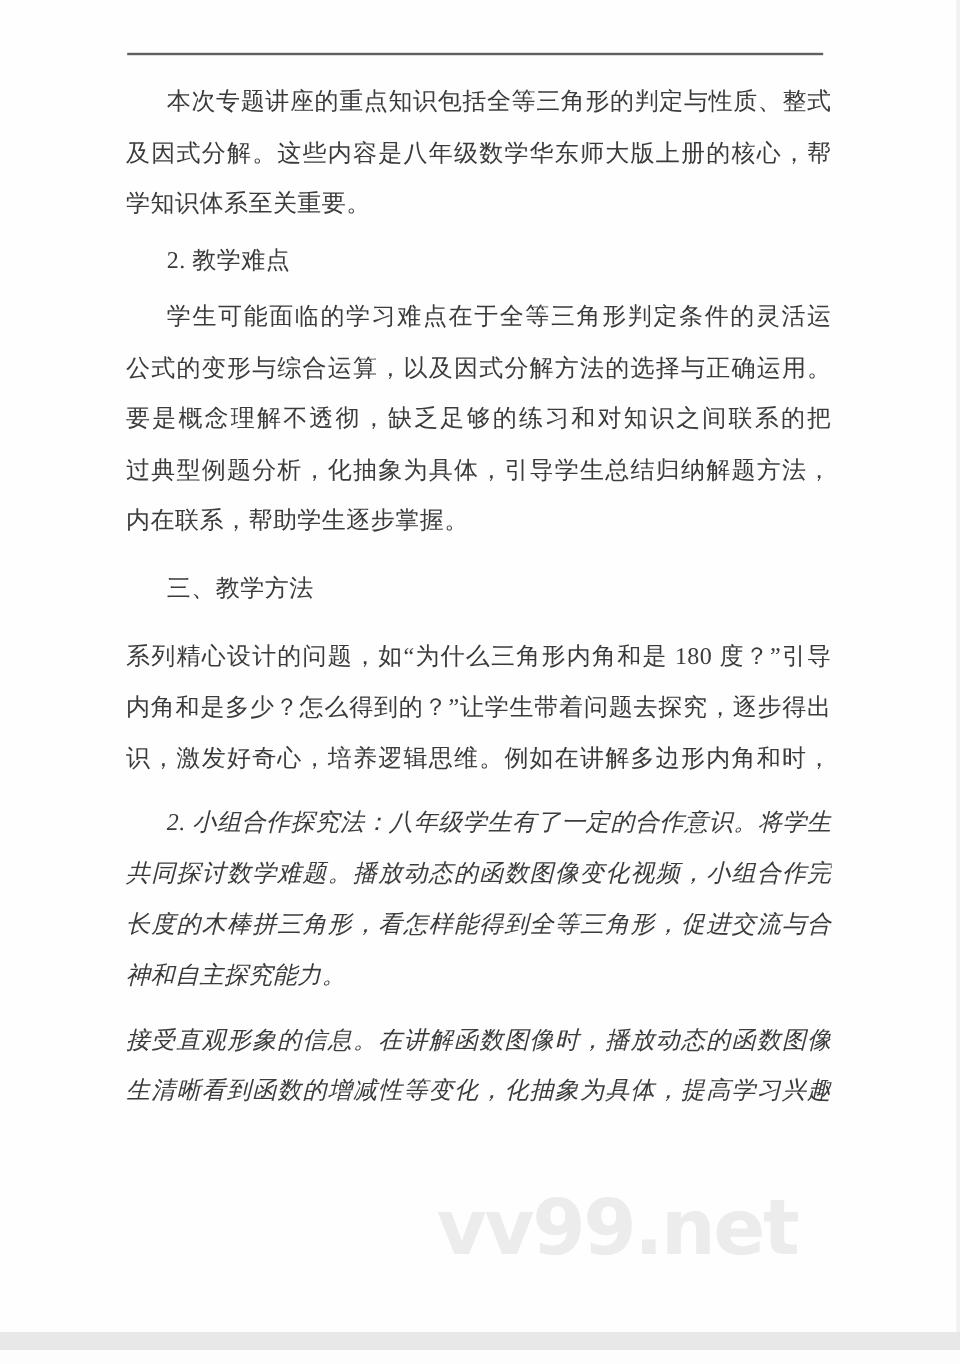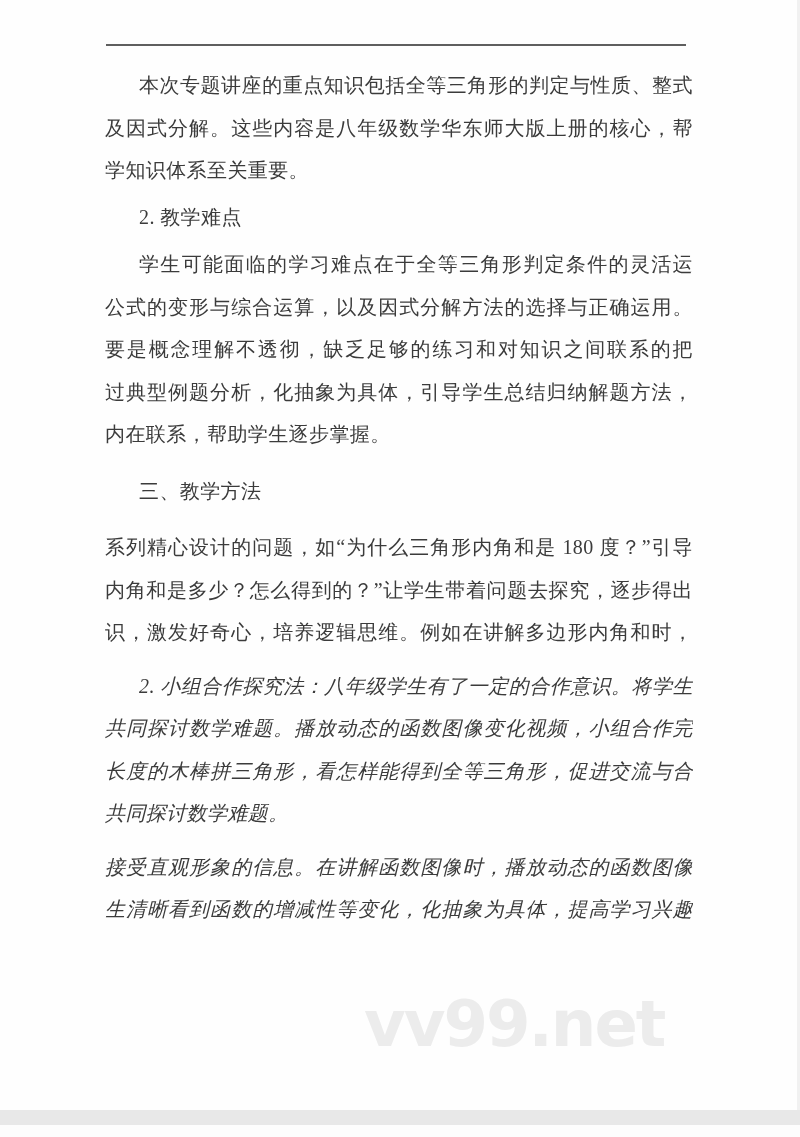--- a/index.html
+++ b/index.html
@@ -105,21 +105,21 @@
     <div class="block gap-l">
       <div class="line">系列精心设计的问题，如“为什么三角形内角和是 180 度？”引导他们自主探索知</div>
       <div class="line last">内角和是多少？怎么得到的？”让学生带着问题去探究，逐步得出计算方法。</div>
       <div class="line">识，激发好奇心，培养逻辑思维。例如在讲解多边形内角和时，先抛出“四边形</div>
     </div>
 
     <div class="block gap-m">
       <div class="line first">2. 小组合作探究法：八年级学生有了一定的合作意识。将学生分成小组，</div>
       <div class="line">共同探讨数学难题。播放动态的函数图像变化视频，小组合作完成实验，用不同</div>
       <div class="line">长度的木棒拼三角形，看怎样能得到全等三角形，促进交流与合作，培养团队精</div>
-      <div class="line last">共同探讨数学难题。</div>
+      <div class="line last">神和自主探究能力。</div>
     </div>
 
     <div class="block gap-m">
       <div class="line">接受直观形象的信息。在讲解函数图像时，播放动态的函数图像变化视频，让学</div>
       <div class="line last">生清晰看到函数的增减性等变化，化抽象为具体，提高学习兴趣和效率。</div>
     </div>
 
   </div>
 
   <div class="watermark">vv99.net</div>

